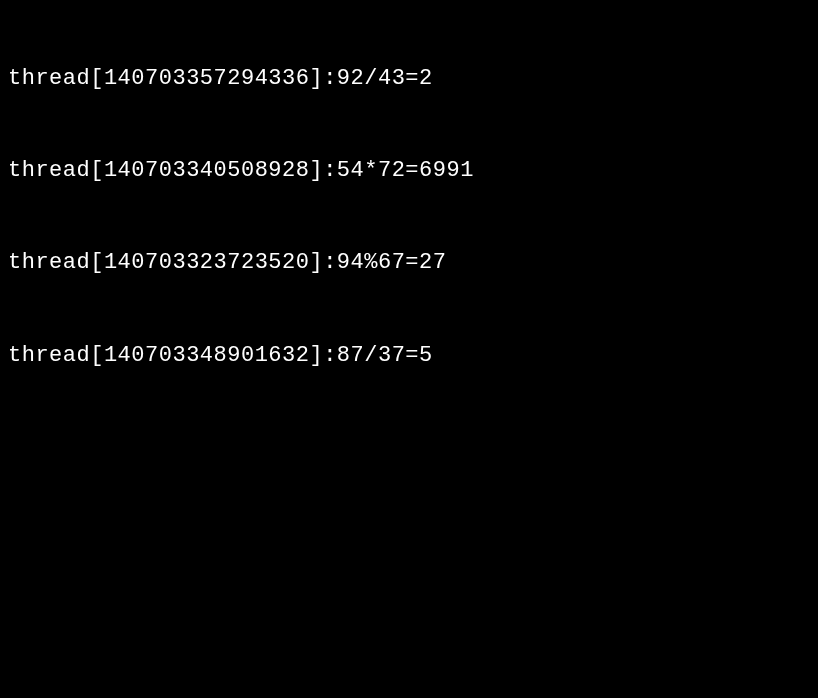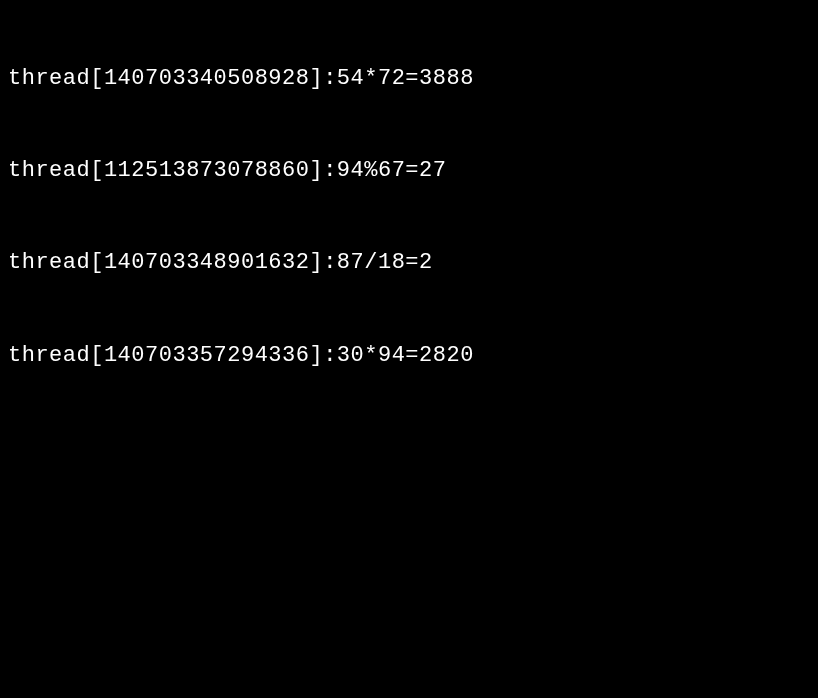--- a/index.html
+++ b/index.html
@@ -23,24 +23,24 @@
       white-space: pre;
     }
     .line {
       display: block;
     }
   </style>
 </head>
 <body>
 
 <div class="terminal-container">
-  <span class="line">thread[140703340508928]:54*72=3888</span>
-  <span class="line">thread[112513873078860]:94%67=27</span>
-  <span class="line">thread[140703348901632]:87/18=2</span>
-  <span class="line">thread[140703357294336]:30*94=2820</span>
+  <span class="line">thread[140703357294336]:92/43=2</span>
+  <span class="line">thread[140703340508928]:54*72=6991</span>
+  <span class="line">thread[140703323723520]:94%67=27</span>
+  <span class="line">thread[140703348901632]:87/37=5</span>
   
   
   
   
   
   
   
   
   
   

